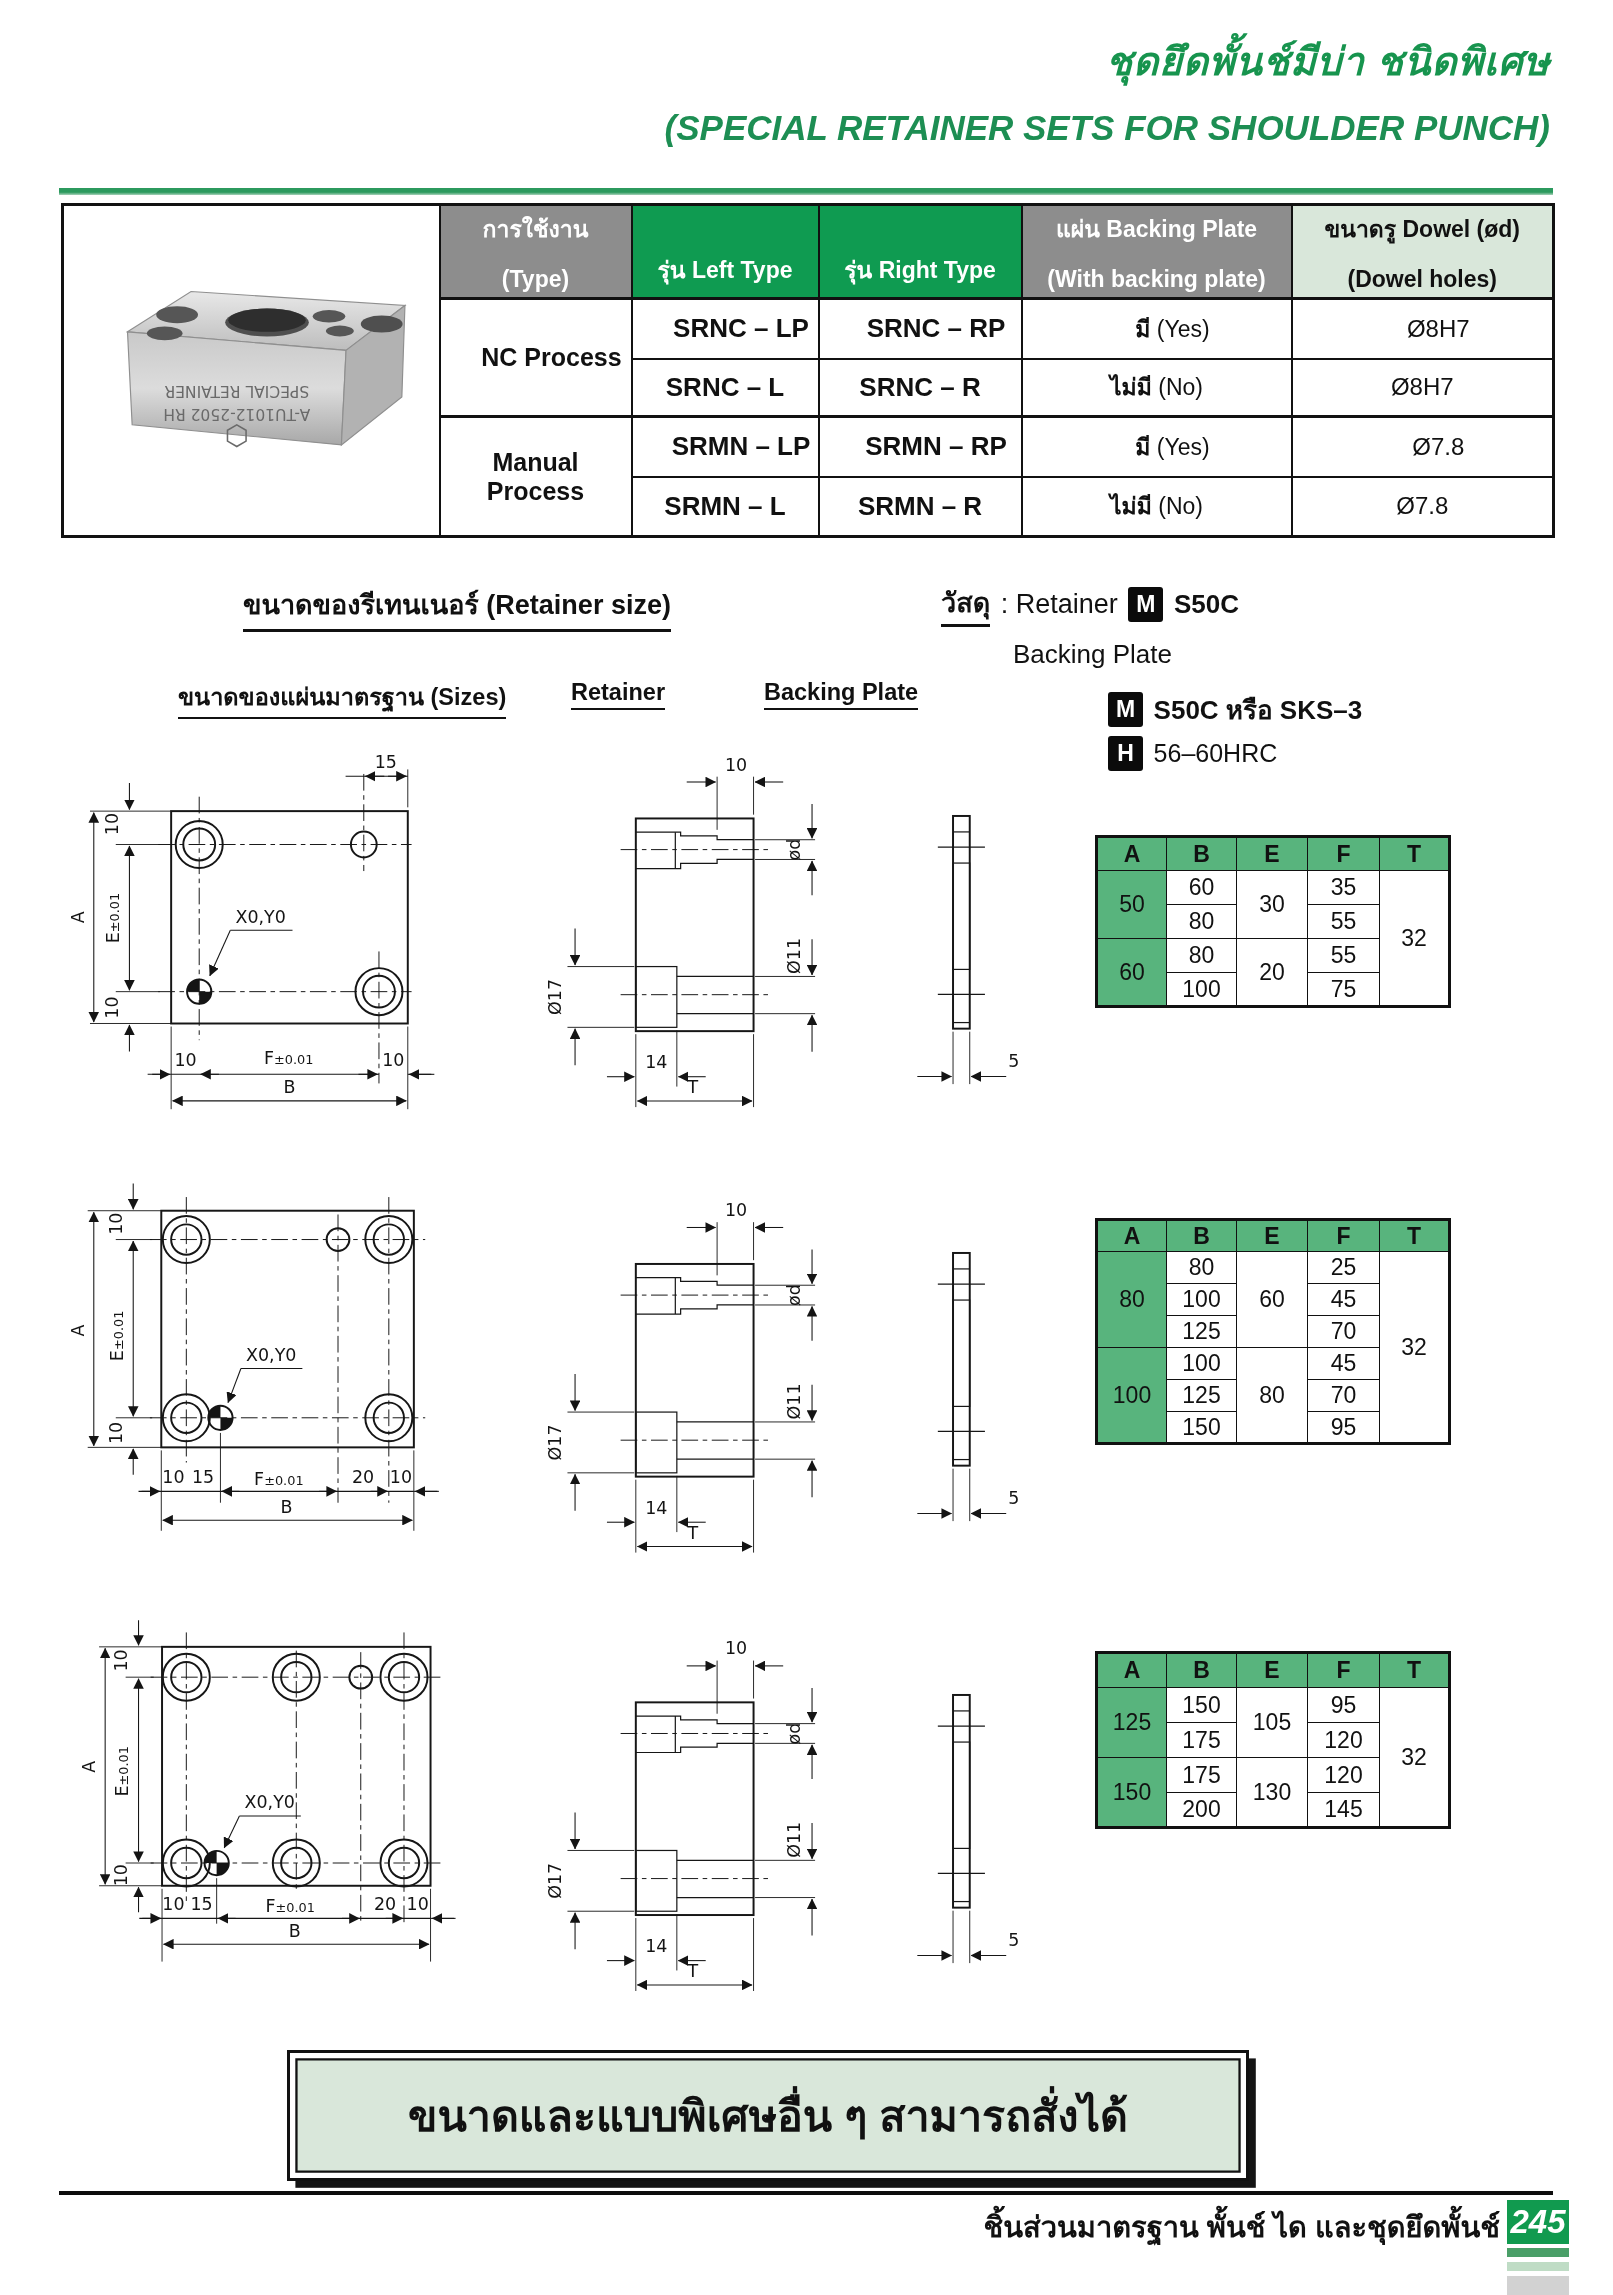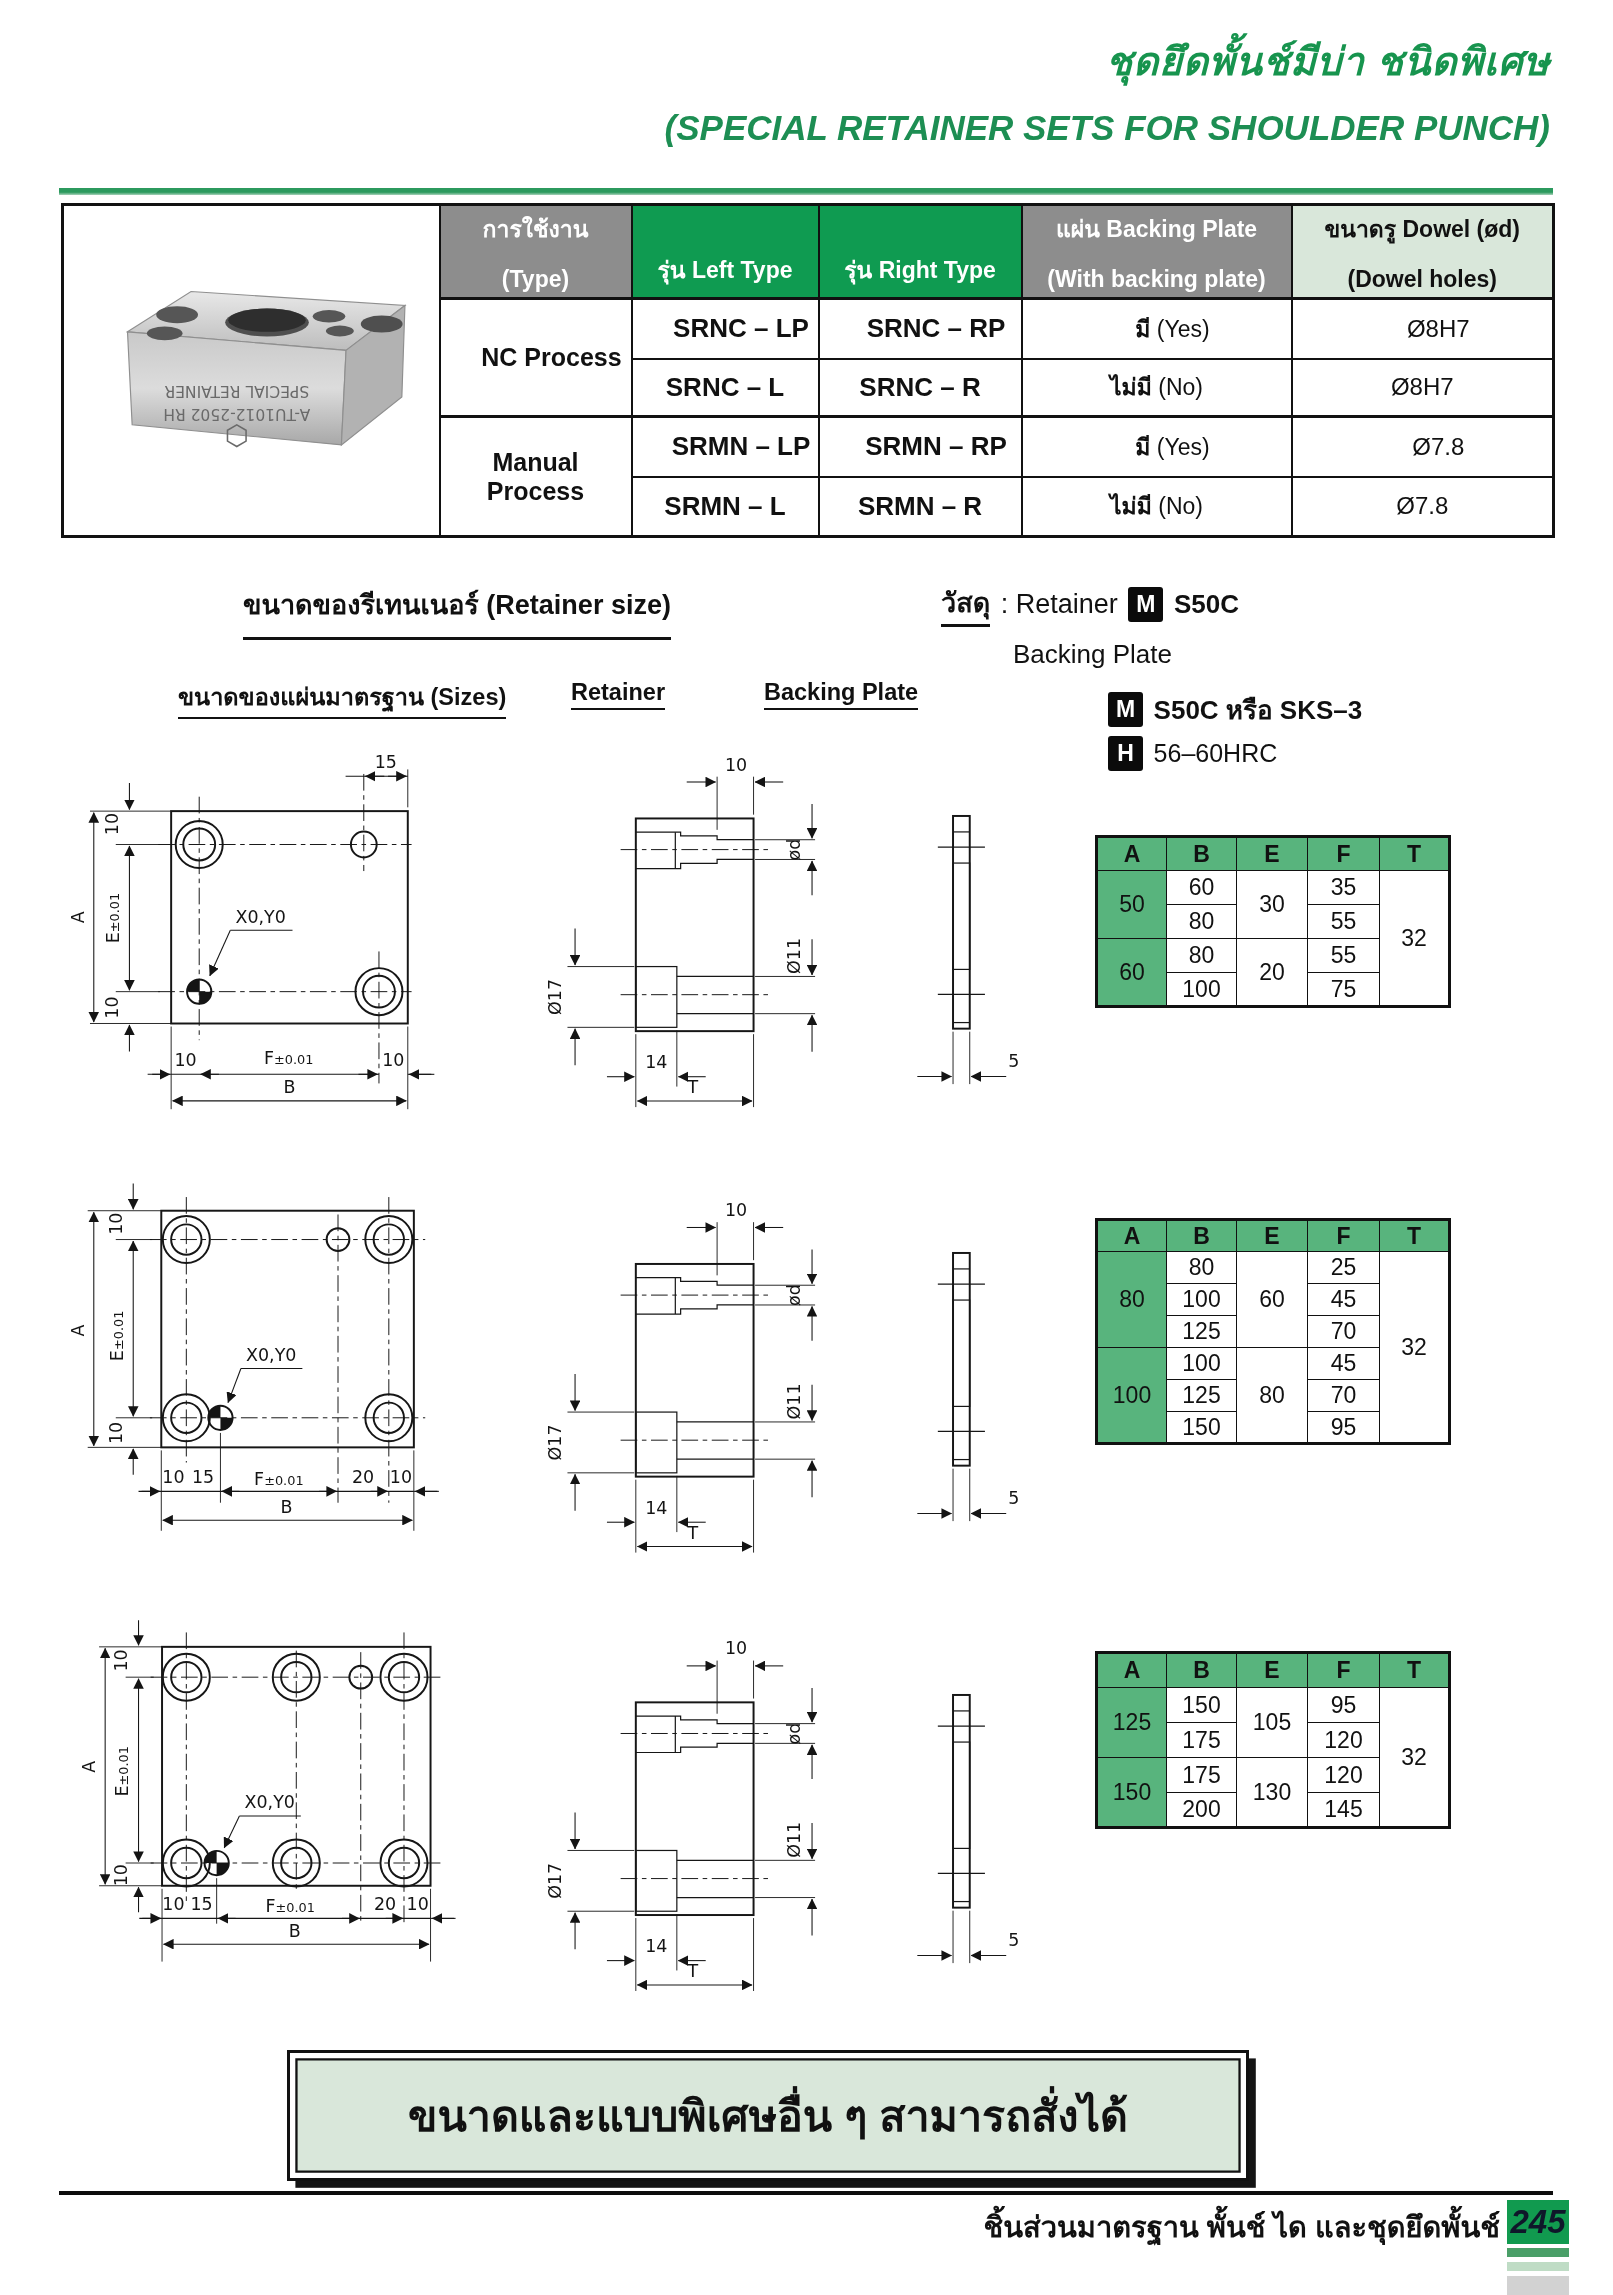--- a/index.html
+++ b/index.html
@@ -21,21 +21,21 @@
   .hdr1{display:flex;flex-direction:column;justify-content:flex-end;height:73px;padding:7.6px 1.5px;font-size:23px;font-weight:bold;}
   .cell-model{font-size:26px;font-weight:bold;}
   .cell-backing{font-size:23px;}
   .cell-backing .th{font-weight:bold;}
   .cell-dowel{font-size:24px;}
   .cell-group{font-size:25px;font-weight:bold;}
   tr.grp td{border-top:3.8px solid #111;padding-left:32px;}
   td.photo-cell{background:#fff;}
 
   
-  .sec-title{font-size:27px;font-weight:bold;border-bottom:3px solid #111;padding-bottom:11px;}
+  .sec-title{font-size:27px;font-weight:bold;border-bottom:3px solid #111;padding-bottom:3px;}
   .mat-line{font-size:27px;display:flex;align-items:center;gap:10.6px;}
   .mat-line .lab{font-weight:bold;border-bottom:3px solid #111;}
   .badge{display:inline-flex;width:35px;height:35px;background:#0b0b0b;color:#fff;font-weight:bold;font-size:23px;align-items:center;justify-content:center;border-radius:3px;}
   .mat-sub{font-size:26px;font-weight:bold;}
   .col-label{font-size:23.5px;font-weight:bold;border-bottom:2.3px solid #111;padding-bottom:2px;}
 
   
   svg .ol{stroke:#161616;stroke-width:2.6;fill:none;}
   svg .thin{stroke:#161616;stroke-width:1.6;fill:none;}
   svg .cl{stroke:#161616;stroke-width:1.3;fill:none;stroke-dasharray:22 6 6 6;}
@@ -50,21 +50,21 @@
   table.dt th,table.dt td{border:1.9px solid #111;text-align:center;vertical-align:middle;font-size:23px;padding:0;}
   table.dt th{background:#58b47d;font-weight:bold;}
   table.dt td.g{background:#58b47d;}
 
   
   .note-box{background:#d9e7da;border:3px solid #111;box-shadow:inset 0 0 0 5.3px #fff,inset 0 0 0 7.6px #111,7.6px 7.6px 0 -0.8px #141414;display:flex;align-items:center;justify-content:center;}
   .note-box span{font-size:43px;font-weight:bold;}
 
   .footer-rule{background:#0d0d0d;}
   .footer-text{font-size:29px;font-weight:bold;}
-  .page-tab{background:#119a4f;color:#0f172a;display:flex;align-items:center;justify-content:center;font-size:33px;font-weight:bold;font-style:italic;}
+  .page-tab{background:#119a4f;color:#ffffff;display:flex;align-items:center;justify-content:center;font-size:33px;font-weight:bold;font-style:italic;}
   .strip{position:absolute;left:1507px;width:62px;}
 </style>
 </head>
 <body>
 
 <svg width="0" height="0" style="position:absolute" aria-hidden="true">
   <defs>
     <marker id="arr" viewBox="0 0 10 10" refX="9.5" refY="5" markerWidth="10" markerHeight="10" orient="auto-start-reverse">
       <path d="M0,0 L10,5 L0,10 z" fill="#141414"></path>
     </marker>

